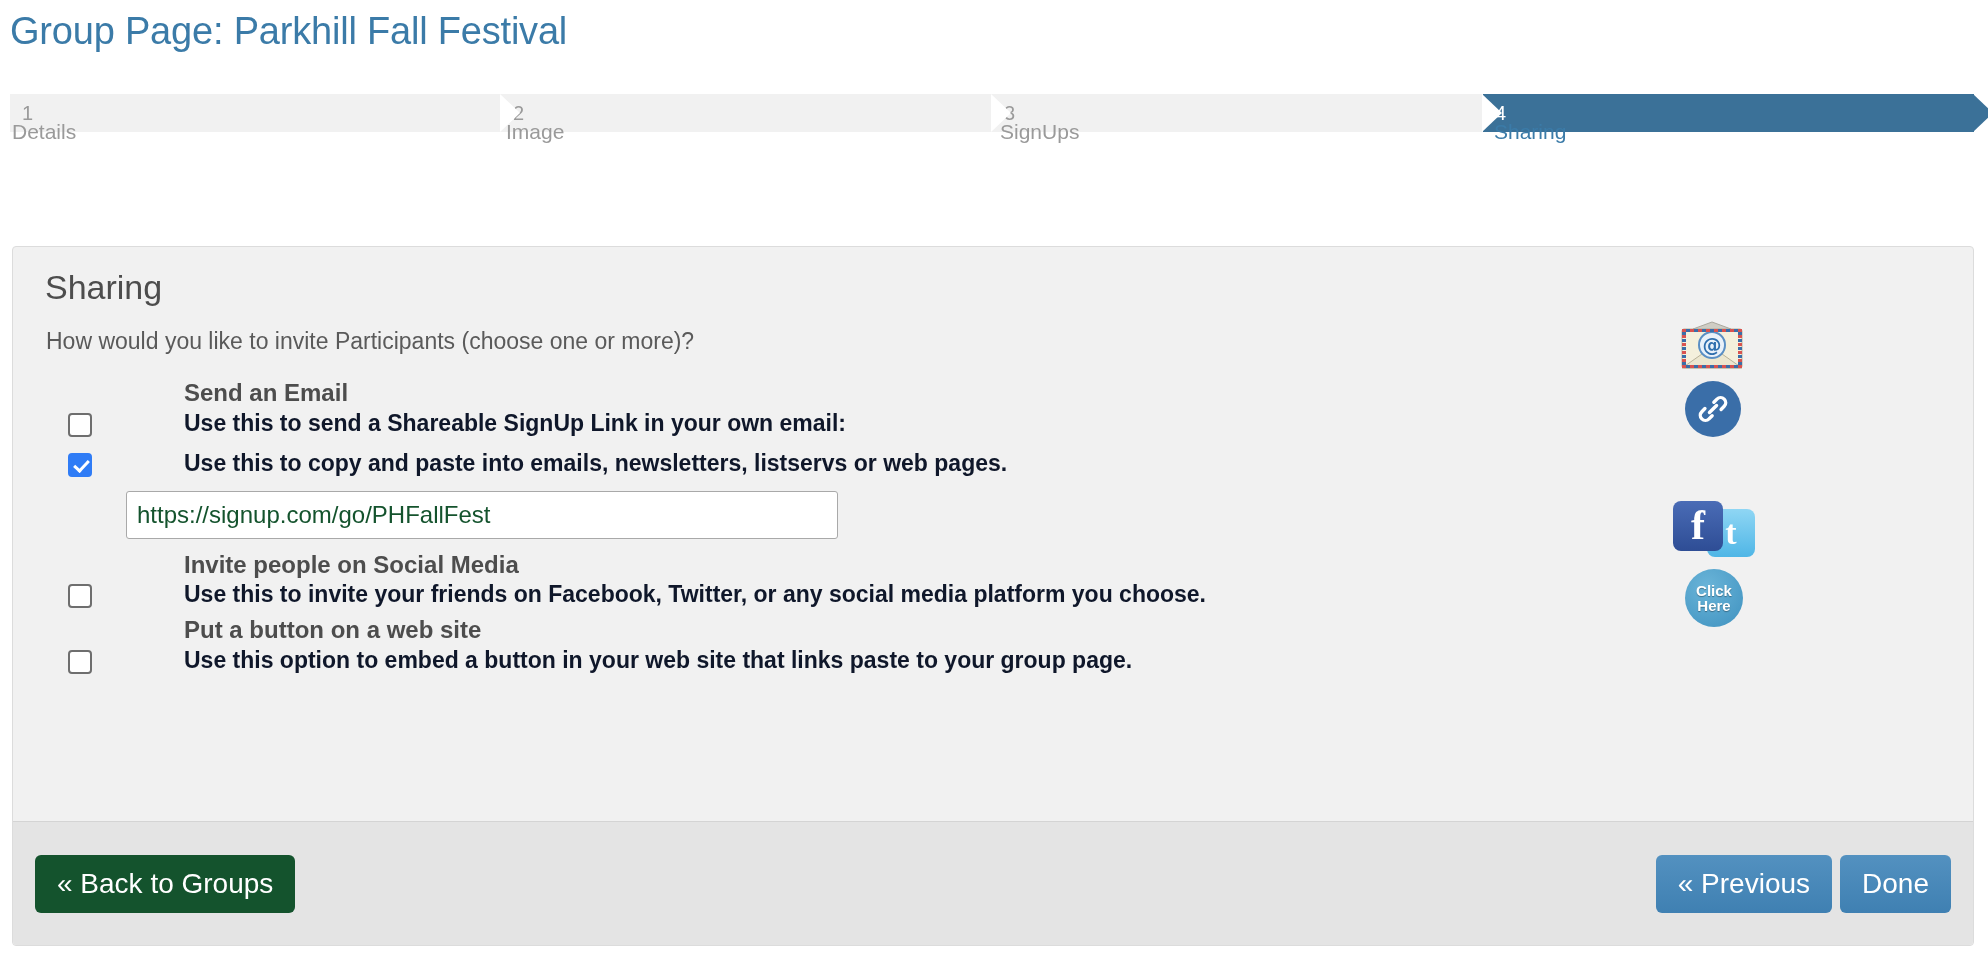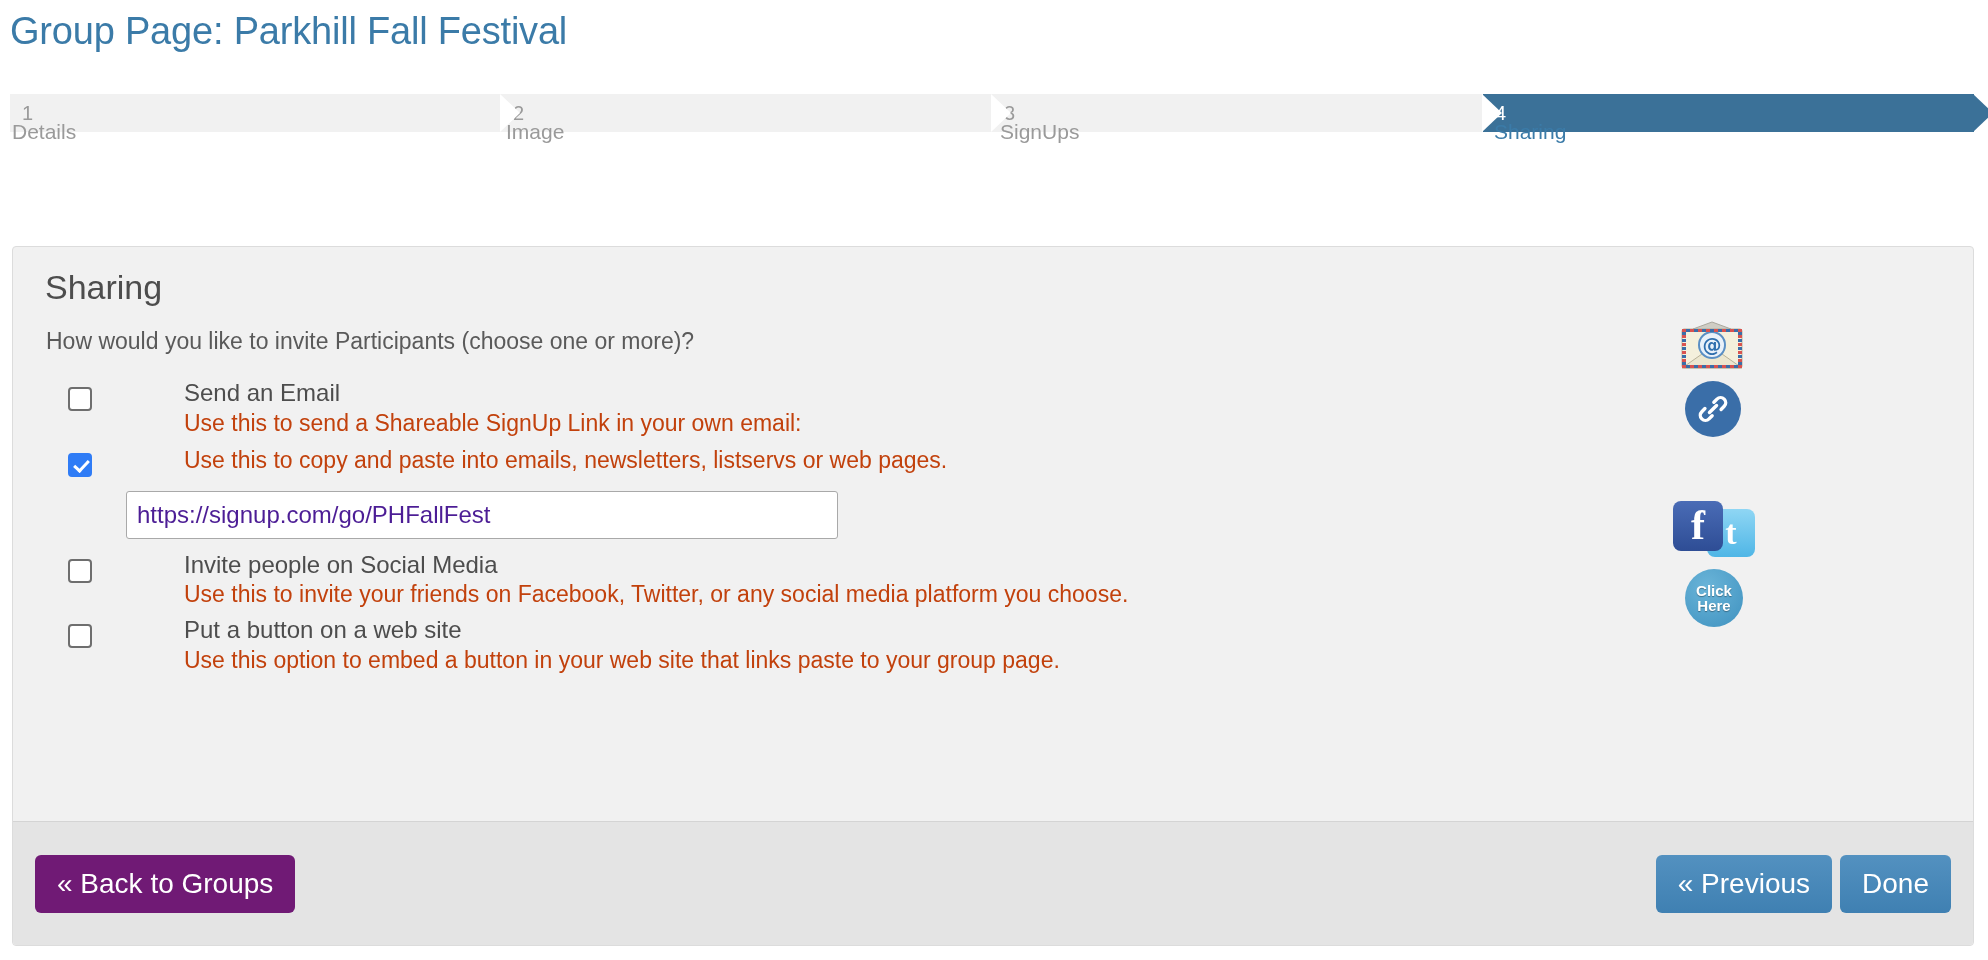--- a/index.html
+++ b/index.html
@@ -112,22 +112,23 @@
   .panel-question {
     font-size: 23px;
     color: #5a5a5a;
     margin: 0 0 22px 5px;
   }
 
   
   .options { position: relative; margin-left: 5px; }
   .option-row {
     display: flex;
-    align-items: flex-start;
+    align-items: flex-end;
     margin-bottom: 6px;
+    font-weight: bold;
   }
   .cb {
     width: 24px; height: 24px;
     border-radius: 4px;
     border: 2px solid #6e6e6e;
     background: #ffffff;
     margin: 10px 0 0 22px;
     flex: 0 0 auto;
     cursor: pointer;
     position: relative;
@@ -146,34 +147,34 @@
     transform: rotate(43deg);
   }
   .option-text { margin-left: 92px; padding-top: 2px; }
   .option-title {
     font-size: 24px;
     color: #4d4d4d;
     line-height: 1.18;
   }
   .option-desc {
     font-size: 23px;
-    color: #c2410c;
+    color: #0f172a;
     line-height: 1.18;
     margin-top: 2px;
   }
 
   .link-input {
     display: block;
     margin: 14px 0 10px 80px;
     width: 712px; height: 48px;
     border: 1px solid #a9a9a9;
     border-radius: 3px;
     background: #ffffff;
     font-size: 24px;
-    color: #4c1d95;
+    color: #14532d;
     padding: 0 10px;
     font-family: "Liberation Sans", sans-serif;
   }
 
   
   .icon-col {
     position: absolute;
     right: 218px;
     top: 74px;
     width: 70px;
@@ -255,21 +256,21 @@
     color: #ffffff;
     cursor: pointer;
     font-family: "Liberation Sans", sans-serif;
     font-size: 28px;
     font-weight: 400;
     padding: 0 22px;
     height: 58px;
     line-height: 58px;
     white-space: nowrap;
   }
-  .btn-grey { background: #701a75; }
+  .btn-grey { background: #14532d; }
   .btn-blue { background: linear-gradient(#5391c0, #3f80b2); }
   .footer-right { display: flex; gap: 8px; }
 </style>
 </head>
 <body>
 
 <div class="page">
 
   <div class="page-title">Group Page: Parkhill Fall Festival</div>
 

